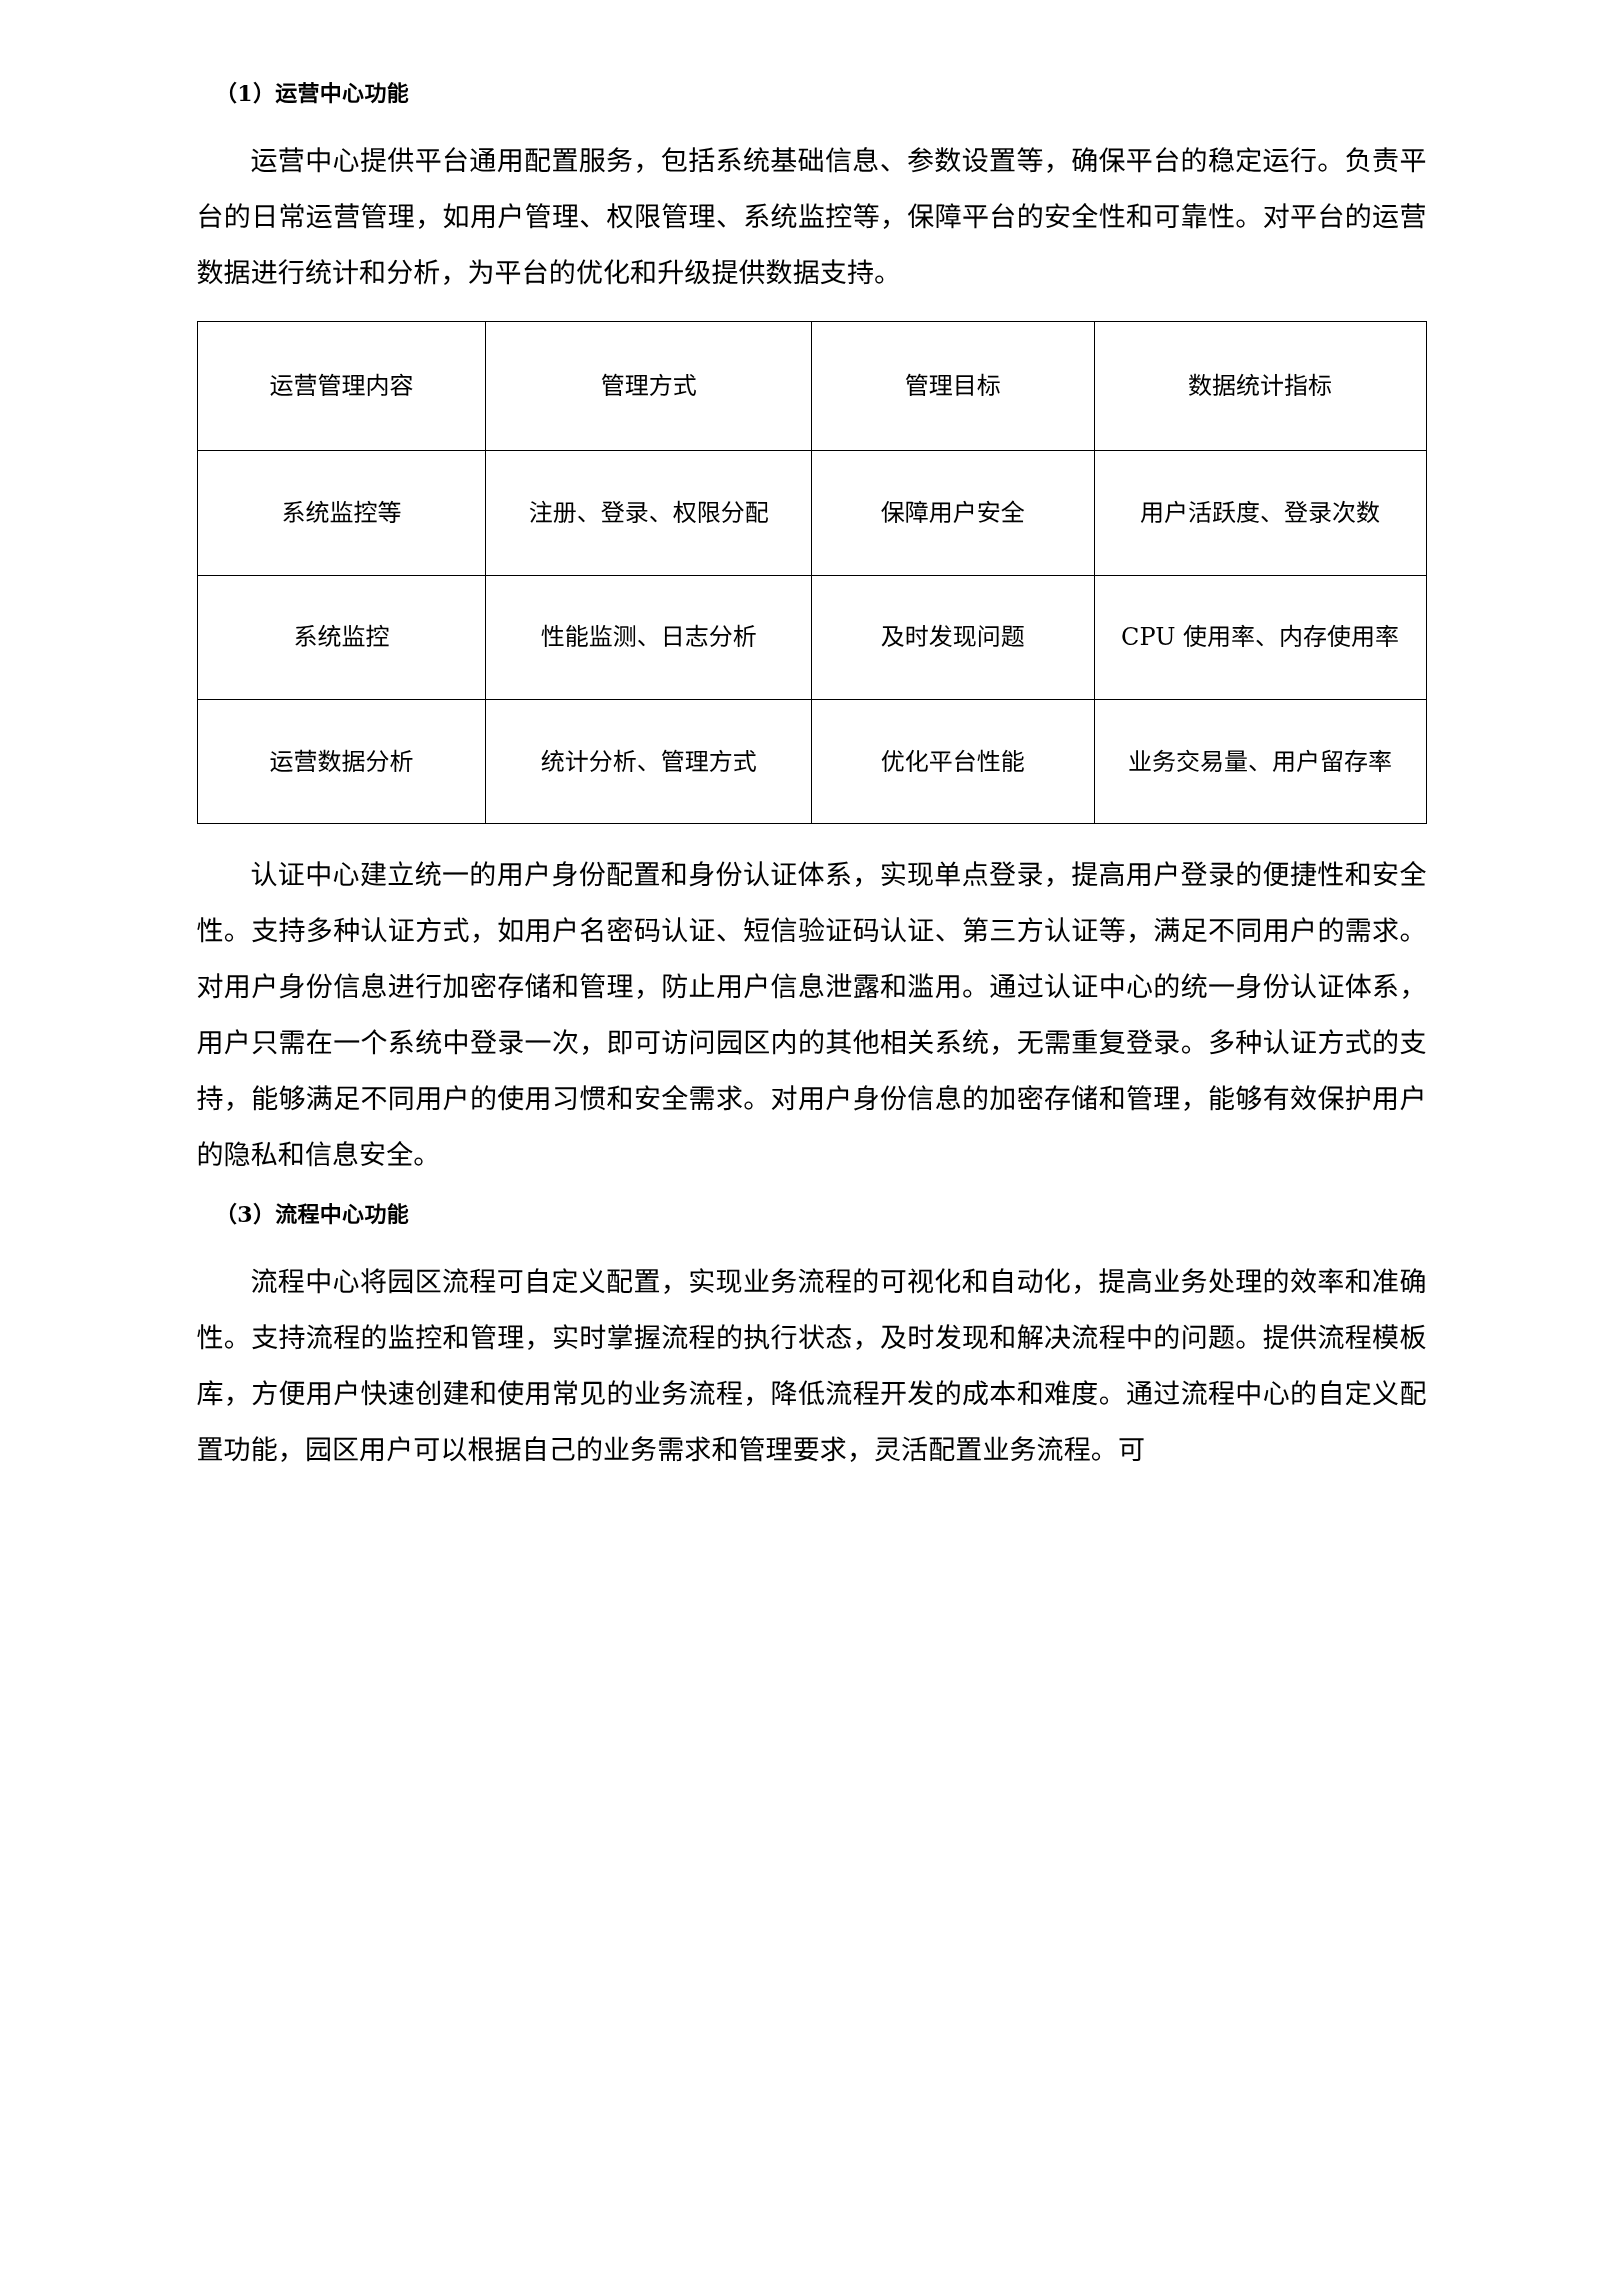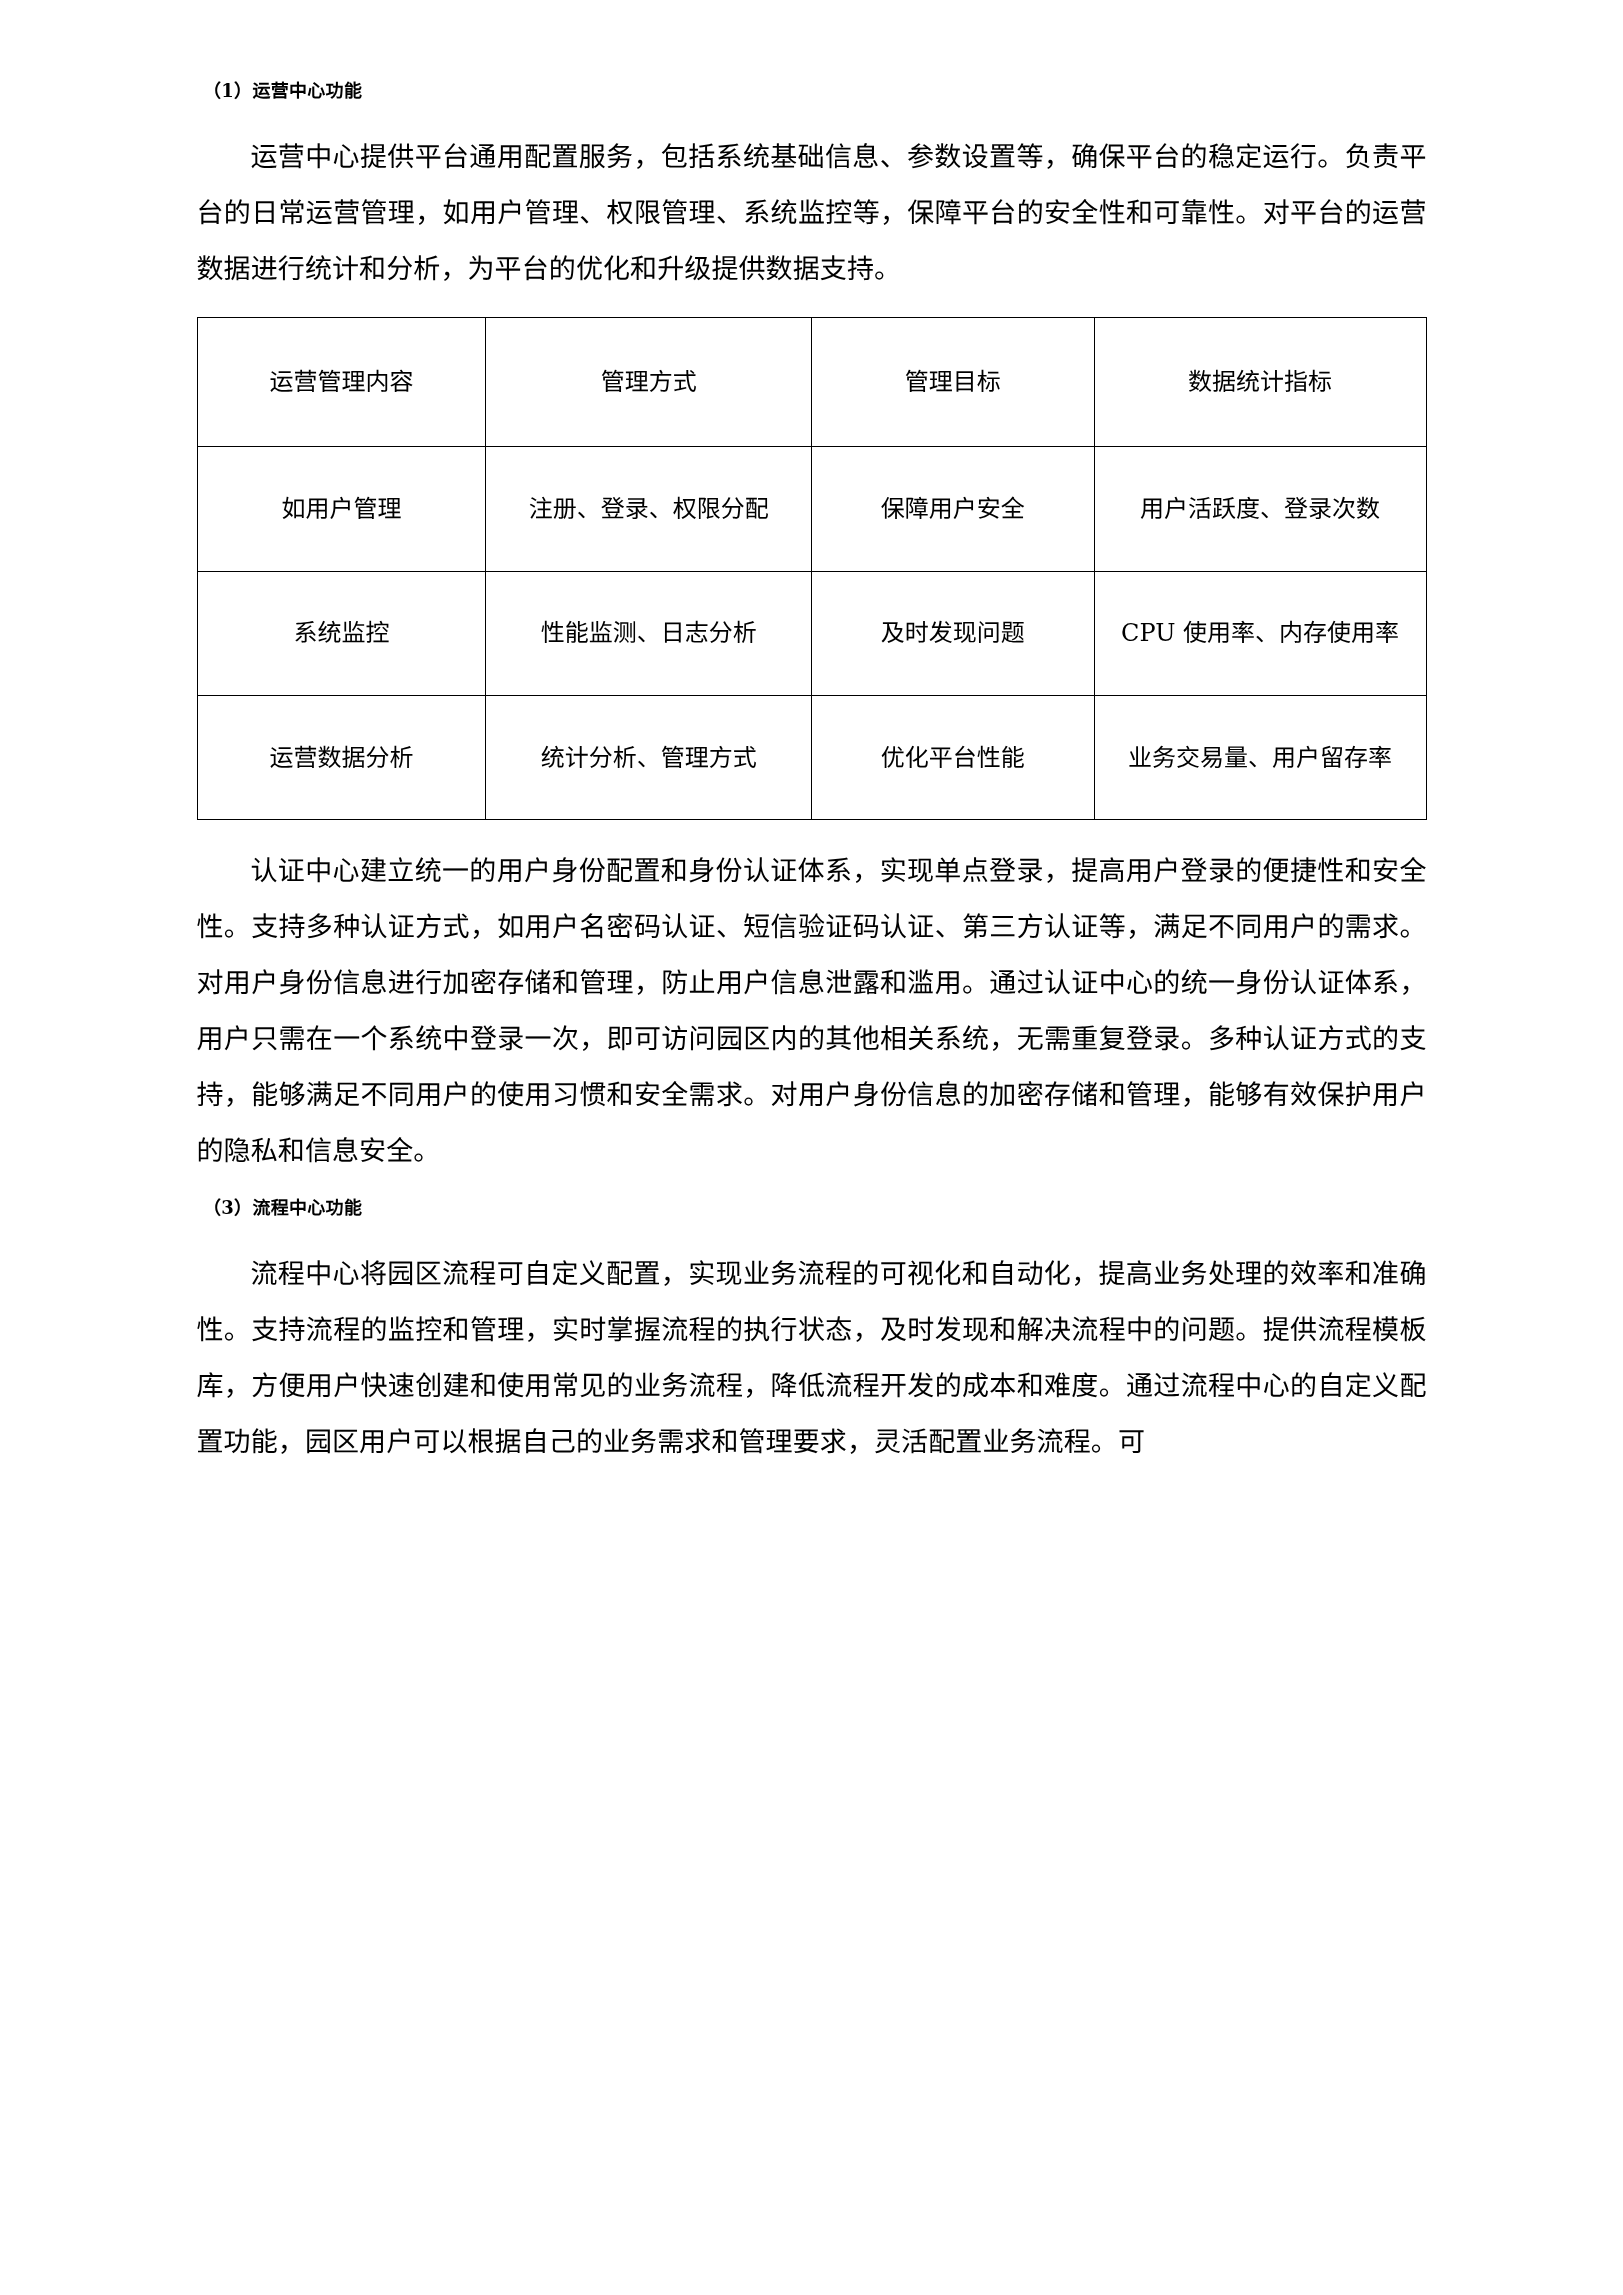--- a/index.html
+++ b/index.html
@@ -15,23 +15,23 @@
     box-sizing: border-box;
     padding: 77px 196px 0 196px;
     font-family: "DejaVu Serif", "Liberation Serif", serif;
     color: #000000;
   }
   .content {
     width: 1230px;
     margin: 0 auto;
   }
   .section-heading {
-    font-size: 18px;
+    font-size: 22px;
     line-height: 1.0;
-    margin: 0 0 29px 0;
+    margin: 0 0 29px 12px;
     padding-left: 6.5px;
     letter-spacing: 0.3px;
     white-space: nowrap;
   }
   .body-paragraph {
     font-size: 27px;
     line-height: 56px;
     margin: 0;
     text-align: justify;
     text-justify: inter-ideograph;
@@ -87,21 +87,21 @@
           <col class="col-4">
       </colgroup>
       <tbody>
         <tr class="header-row">
           <td>运营管理内容</td>
           <td>管理方式</td>
           <td>管理目标</td>
           <td>数据统计指标</td>
         </tr>
         <tr class="data-row">
-          <td>如用户管理</td>
+          <td>系统监控等</td>
           <td>注册、登录、权限分配</td>
           <td>保障用户安全</td>
           <td>用户活跃度、登录次数</td>
         </tr>
         <tr class="data-row">
           <td>系统监控</td>
           <td>性能监测、日志分析</td>
           <td>及时发现问题</td>
           <td>CPU 使用率、内存使用率</td>
         </tr>

